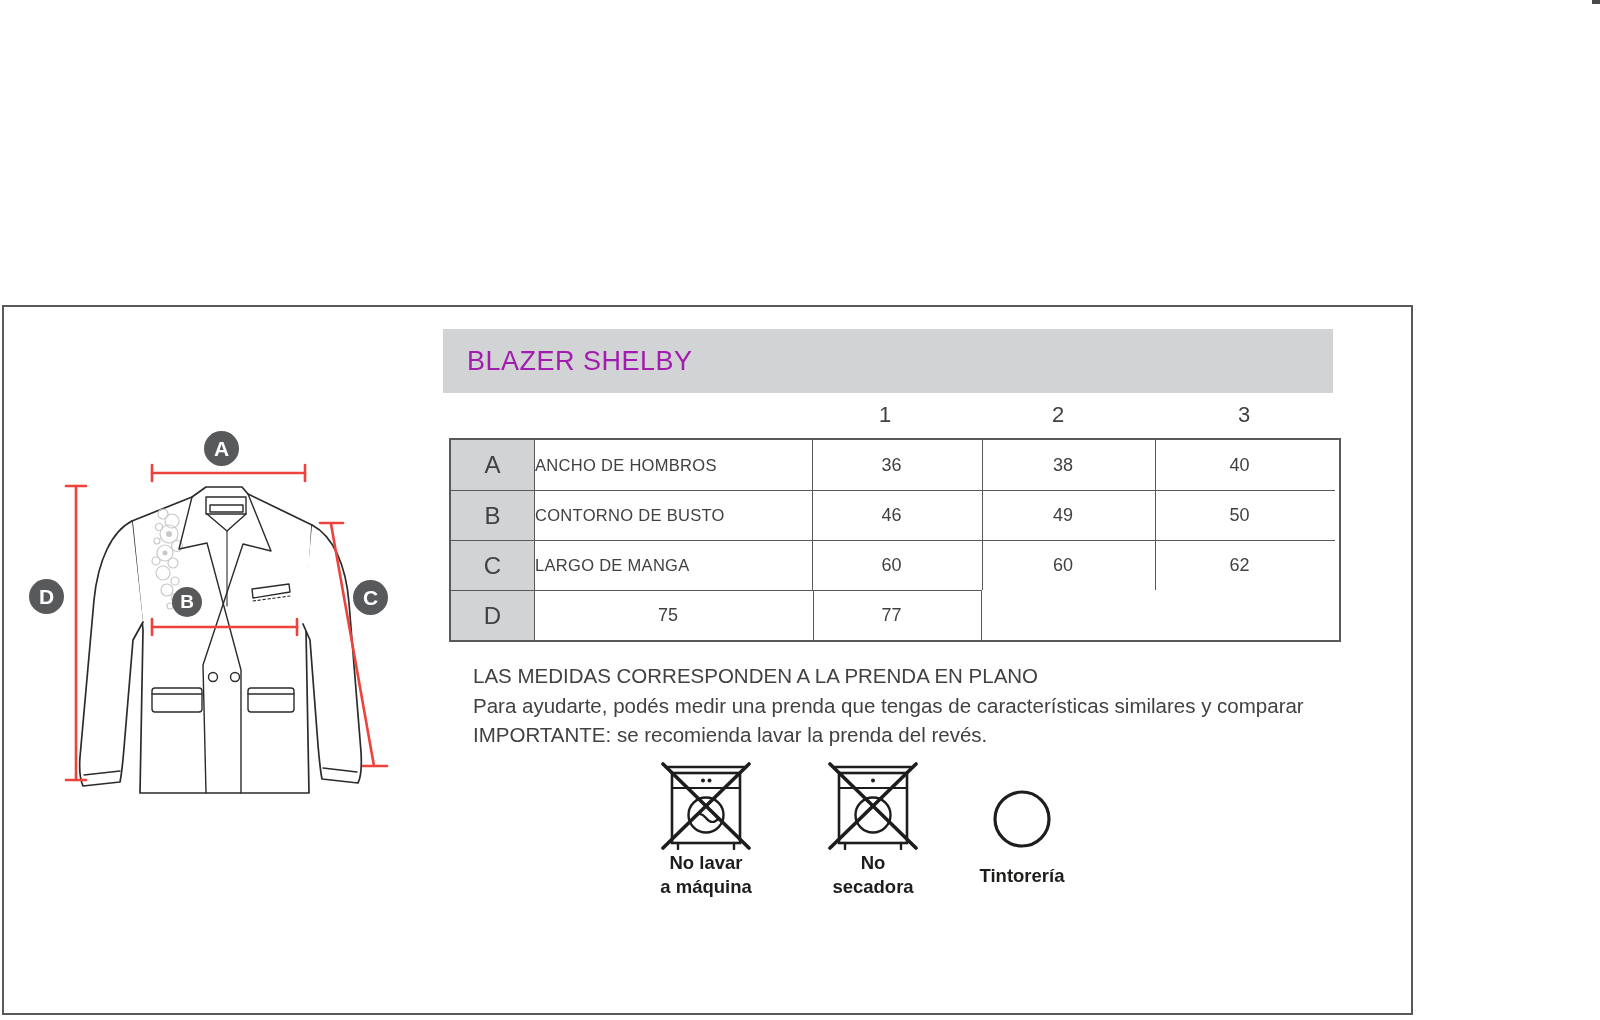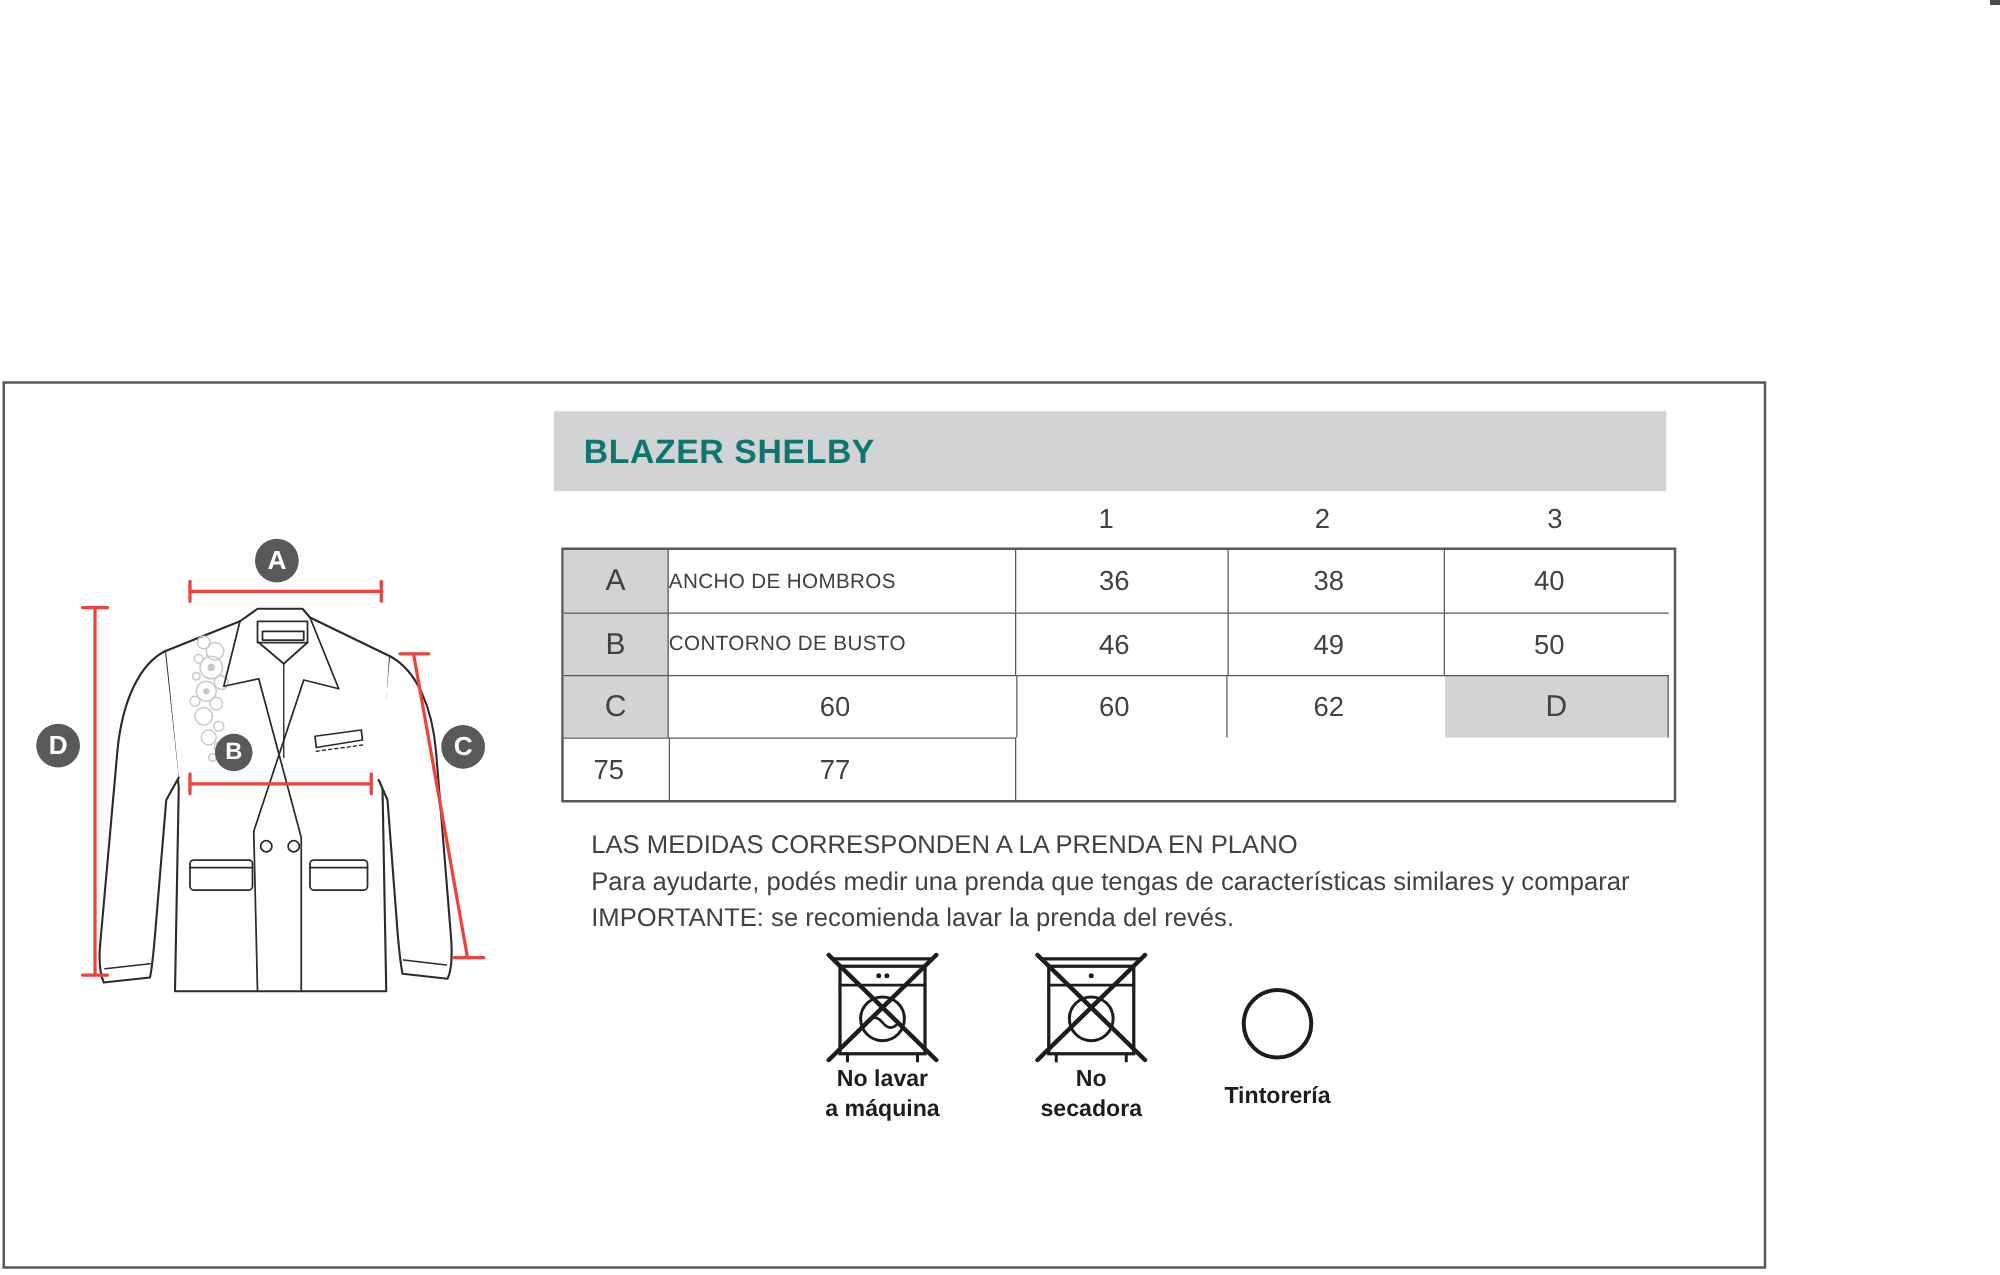--- a/index.html
+++ b/index.html
@@ -4,32 +4,32 @@
 <style>
   html,body{margin:0;padding:0;background:#ffffff;}
   .page{position:relative;width:1600px;height:1020px;background:#ffffff;overflow:hidden;
         font-family:"Liberation Sans","DejaVu Sans",sans-serif;color:#414042;}
   .abs{position:absolute;}
   
   .frame{left:2px;top:305px;width:1407px;height:706px;border:2px solid #58595b;}
   .corner-artifact{left:1592px;top:0;width:8px;height:4px;background:#4a4a4a;}
   
   .header-bar{left:443px;top:329px;width:890px;height:64px;background:#d1d3d4;}
-  .header-title{margin:0;padding:0 0 0 24px;line-height:64px;font-size:27px;font-weight:bold;
-                color:#0f766e;letter-spacing:.5px;}
+  .header-title{margin:0;padding:0 0 0 24px;line-height:64px;font-size:27px;font-weight:normal;
+                color:#a21caf;letter-spacing:.5px;}
   
   .size-num{top:402px;transform:translateX(-50%);font-size:22px;color:#414042;}
   
   .size-table{left:449px;top:438px;width:888px;border:2px solid #58595b;
               display:grid;grid-template-columns:84px 278px 169px 174px 179px;grid-auto-rows:50px;}
   .cell{display:flex;align-items:center;border-top:1.4px solid #58595b;}
   .cell.letter{background:#d1d3d4;justify-content:center;font-size:24px;color:#414042;
                border-right:1.4px solid #58595b;}
   .cell.label{font-size:16.5px;letter-spacing:.3px;border-right:1.4px solid #58595b;}
-  .cell.val{justify-content:center;font-size:22px;padding-right:12px;}
+  .cell.val{justify-content:center;font-size:18px;padding-right:12px;}
   .cell.val.mid{border-right:1.4px solid #58595b;border-left:1.4px solid #58595b;}
   .cell.first-row{border-top:none;}
   
   .notes{left:473px;top:661px;font-size:20.5px;line-height:29.5px;color:#414042;}
   .notes p{margin:0;}
   
   .care-item{display:flex;flex-direction:column;align-items:center;width:160px;}
   .care-label{font-size:18.5px;font-weight:bold;line-height:23px;color:#1d1d1b;text-align:center;
               margin-top:1px;}
   .care-label.single{margin-top:14px;}
@@ -139,20 +139,21 @@
     <div class="cell val mid first-row">38</div>
     <div class="cell val first-row">40</div>
 
     <div class="cell letter">B</div>
     <div class="cell label">CONTORNO DE BUSTO</div>
     <div class="cell val">46</div>
     <div class="cell val mid">49</div>
     <div class="cell val">50</div>
 
     <div class="cell letter">C</div>
+    <div class="cell label">LARGO DE MANGA</div>
     <div class="cell val">60</div>
     <div class="cell val mid">60</div>
     <div class="cell val">62</div>
 
     <div class="cell letter">D</div>
     <div class="cell val">75</div>
     <div class="cell val mid">77</div>
   </div>
 
   <div class="abs notes">

